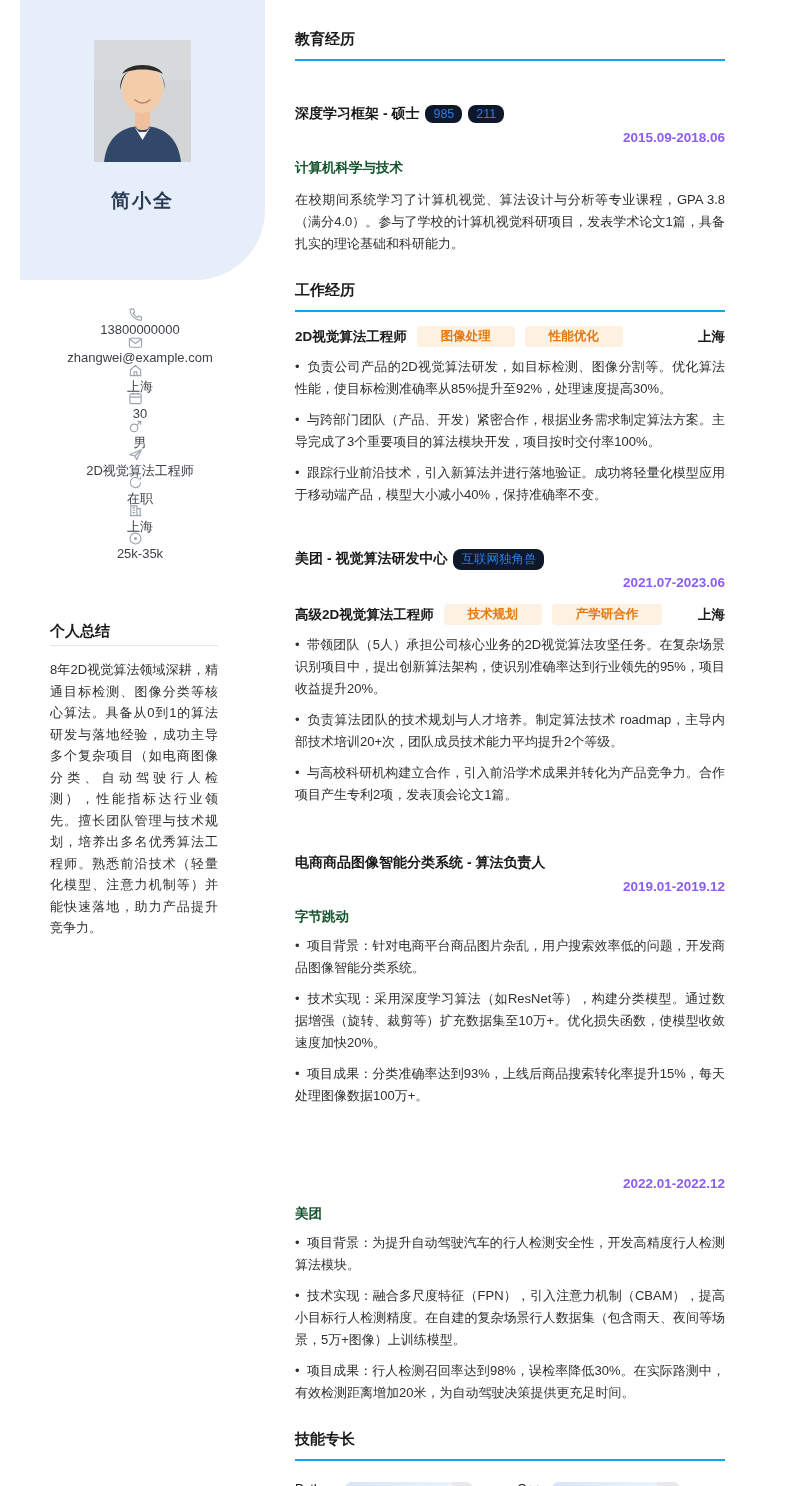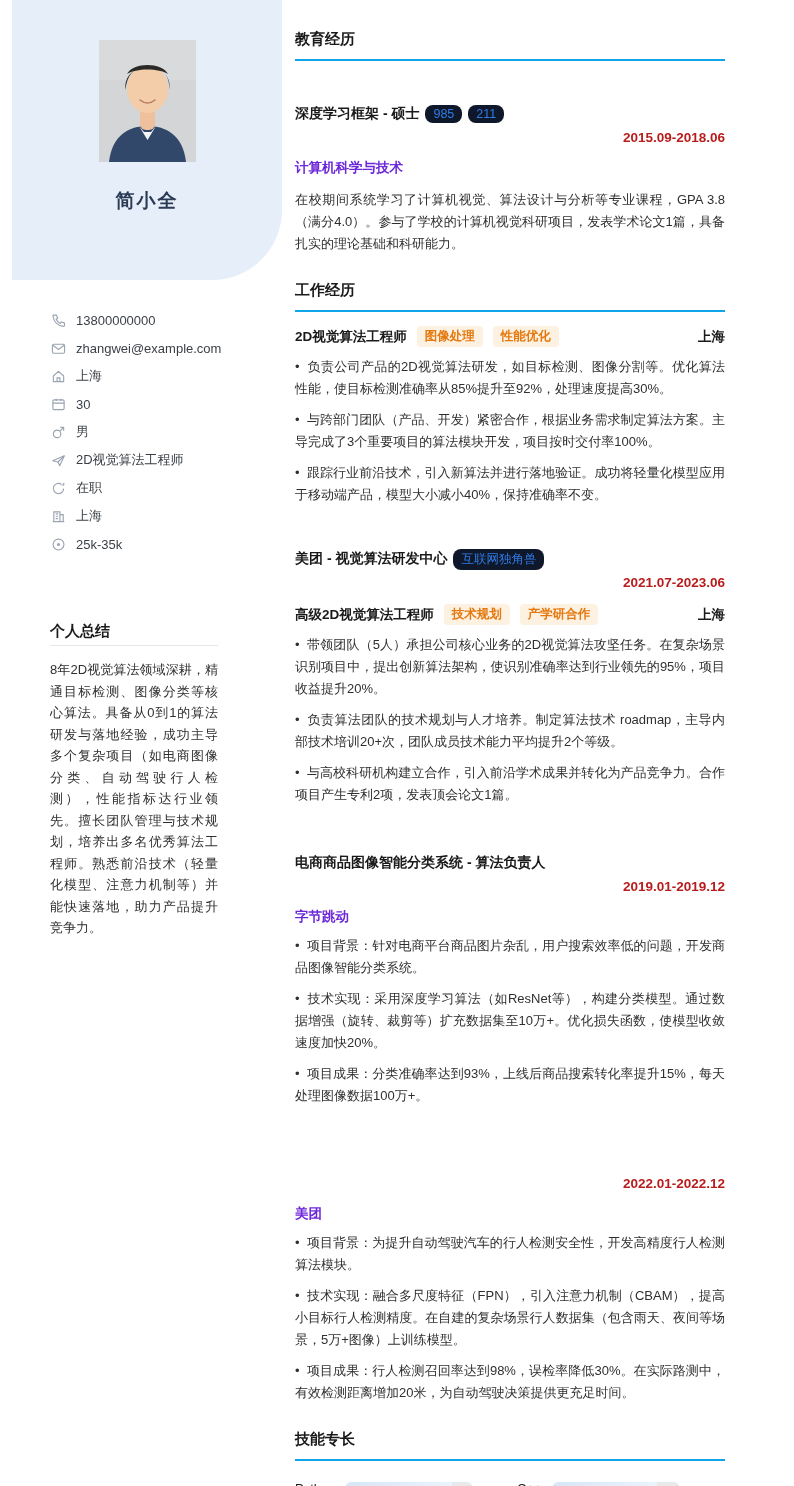--- a/index.html
+++ b/index.html
@@ -7,38 +7,38 @@
     width:794px;
     font-family:"Liberation Sans","DejaVu Sans",sans-serif;
     color:#333;
     -webkit-font-smoothing:antialiased;
   }
   .page{display:flex;width:794px;}
 
   
   .col-left{width:295px;flex:none;}
   .panel{
-    margin-left:12px;width:270px;height:280px;
+    margin-left:20px;width:245px;height:280px;
     background:#e5eef9;
     border-radius:0 0 70px 0;
     box-sizing:border-box;
     padding-top:40px;
     text-align:center;
   }
   .photo{
     width:97px;height:122px;display:inline-block;overflow:hidden;
     background:#d2d4d6;
   }
   .photo svg{display:block;}
   .name{
     margin-top:22px;
     font-size:19px;font-weight:700;color:#2b3b55;letter-spacing:2px;
   }
   .contacts{margin:26px 0 0 50px;width:180px;}
-  .contact-row{display:flex;align-items:center;height:28px;}
+  .contact-row{display:flex;align-items:center;height:28px;flex-direction:column;}
   .contact-row .cicon{width:16px;height:16px;flex:none;margin-right:10px;display:flex;align-items:center;justify-content:center;}
   .contact-row .cicon svg{display:block;}
   .contact-row .cval{font-size:13px;color:#3a3f46;white-space:nowrap;}
 
   .summary{margin:64px 0 0 50px;width:168px;}
   .side-title{
     font-size:15px;font-weight:700;color:#1a1a1a;
     padding-bottom:4px;border-bottom:1px solid #e7e7e7;
   }
   .summary-text{
@@ -48,34 +48,34 @@
 
   
   .col-right{width:430px;flex:none;padding-top:30px;}
   .section{margin-bottom:26px;}
   .sec-title{
     font-size:15px;font-weight:700;color:#1a1a1a;
     padding-bottom:10px;border-bottom:2px solid #0ea5e9;
   }
   .entry-head{display:flex;align-items:center;margin-top:22px;}
   .entry-title{font-size:14px;font-weight:700;color:#1a1a1a;white-space:nowrap;}
-  .entry-date{margin-left:auto;font-size:13.5px;font-weight:700;color:#b91c1c;white-space:nowrap;margin-top:47px;}
+  .entry-date{margin-left:auto;font-size:13.5px;font-weight:700;color:#8b5cf6;white-space:nowrap;margin-top:47px;}
   .entry-loc{margin-left:auto;font-size:13.5px;font-weight:700;color:#1a1a1a;}
   .role-row{display:flex;align-items:center;margin-top:14px;}
   .role-title{font-size:13.5px;font-weight:700;color:#1a1a1a;white-space:nowrap;}
   .badge-blue{
     margin-left:6px;padding:2px 8px;border-radius:8px;
     background:#0f172a;color:#2f7ce5;font-size:12.5px;white-space:nowrap;
   }
   .badge-orange{
-    margin-left:10px;padding:2px 8px;border-radius:4px;
+    margin-left:10px;padding:2px 24px;border-radius:4px;
     background:#fdf1e2;color:#e5790f;font-size:12.5px;font-weight:600;white-space:nowrap;
   }
   .para{margin-top:12px;font-size:13px;line-height:22px;color:#2f2f2f;text-align:justify;}
-  .sub-company{margin-top:14px;font-size:13.5px;font-weight:700;color:#6d28d9;}
+  .sub-company{margin-top:14px;font-size:13.5px;font-weight:700;color:#14532d;}
   .bullet{margin-top:9px;font-size:13px;line-height:22px;color:#2f2f2f;text-align:justify;}
   .bullet .dot{font-size:13px;color:#2f2f2f;}
   .bullet .btxt{}
   .dot::after{content:"\00a0\00a0";}
 
   
   .skills-grid{margin-top:20px;display:grid;grid-template-columns:222px auto;row-gap:19px;}
   .skill{display:flex;align-items:center;}
   .skill-label{font-size:13px;font-weight:400;color:#1a1a1a;white-space:nowrap;margin-right:10px;}
   .bar{width:128px;height:13px;border-radius:7px;background:#e9e9eb;overflow:hidden;flex:none;}

